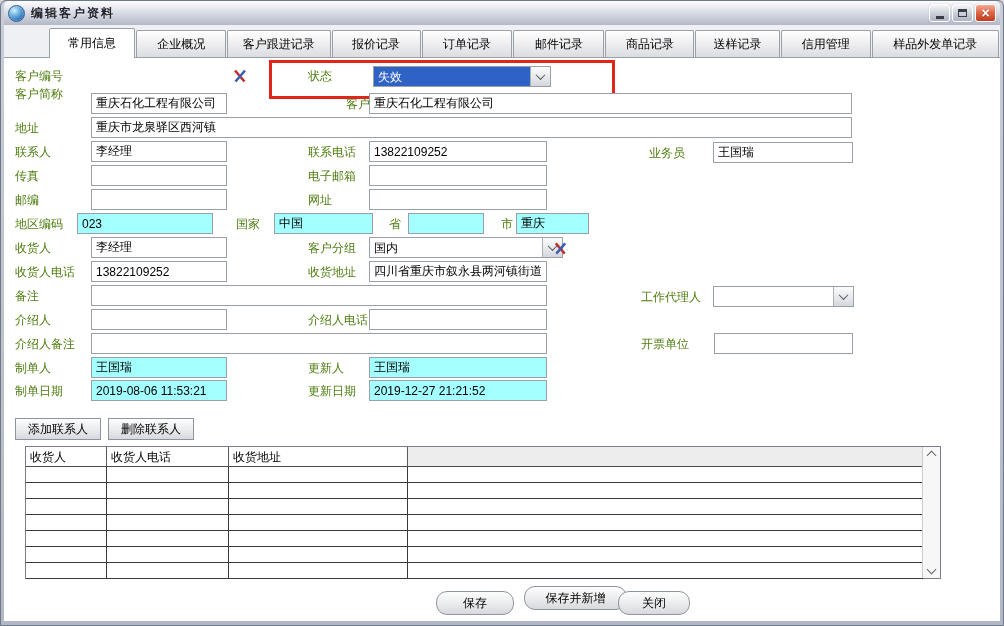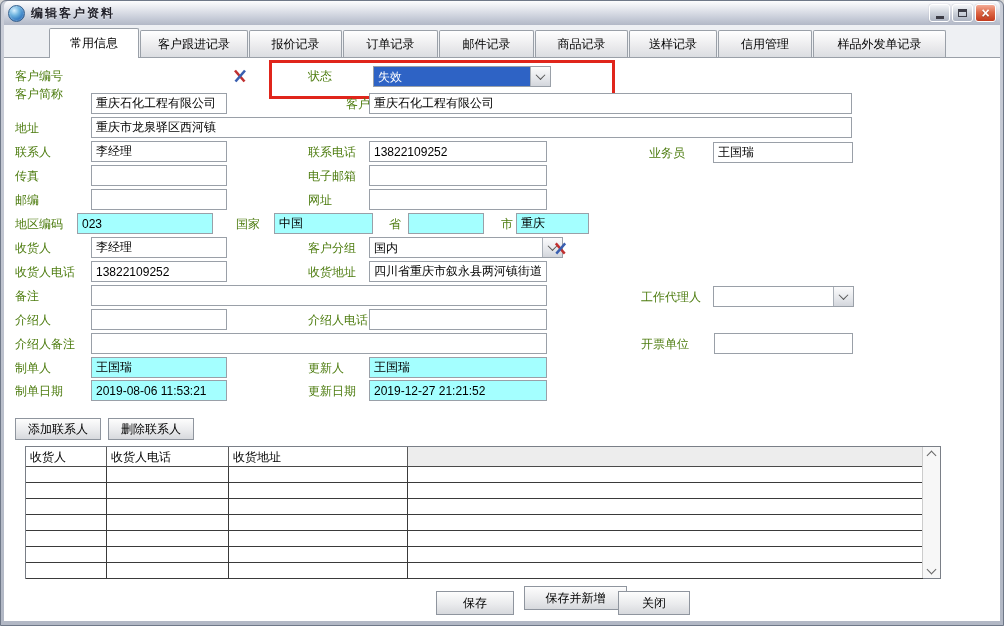--- a/index.html
+++ b/index.html
@@ -40,21 +40,21 @@
         background:linear-gradient(#fbfbfc,#e5e7eb 60%,#d3d6dc);display:flex;align-items:center;justify-content:center;}
   .chev-down{width:6px;height:6px;border-right:1.5px solid #555;border-bottom:1.5px solid #555;
              transform:rotate(45deg) translate(-1px,-1px);}
   .chev-up{width:6px;height:6px;border-left:1.5px solid #666;border-top:1.5px solid #666;transform:rotate(45deg);margin:5px 0 2px 0;}
   .chev-dn2{width:6px;height:6px;border-right:1.5px solid #666;border-bottom:1.5px solid #666;transform:rotate(45deg);margin:2px 0 5px 0;}
   .clear-x{position:absolute;width:20px;height:20px;display:flex;align-items:center;justify-content:center;cursor:default;}
   .annotation{position:absolute;border:3px solid #e0251b;pointer-events:none;}
   .btn{position:absolute;height:22px;box-sizing:border-box;border:1px solid #8f959e;
        background:linear-gradient(#fdfdfd,#eaebed 55%,#d7d9dd);display:flex;align-items:center;
        justify-content:center;white-space:nowrap;cursor:default;}
-  .btn.big{height:24px;}
+  .btn.big{height:24px;border-radius:11px;}
   .ctable{position:absolute;border:1px solid #7a7f87;background:#fff;box-sizing:border-box;}
   .thead{display:flex;height:20px;border-bottom:1px solid #4a4a4a;box-sizing:border-box;margin-right:17px;}
   .th{box-sizing:border-box;padding:2px 4px;border-right:1px solid #5a5a5a;white-space:nowrap;overflow:hidden;}
   .th.filler{flex:1;background:#ededed;border-right:none;}
   .c0{width:81px;} .c1{width:122px;} .c2{width:179px;}
   .tbody{margin-right:17px;}
   .trow{display:flex;height:16px;border-bottom:1px solid #3a3a3a;box-sizing:border-box;}
   .td{box-sizing:border-box;border-right:1px solid #3a3a3a;}
   .td.c3{flex:1;border-right:none;}
   .vscroll{position:absolute;right:0;top:0;bottom:0;width:17px;border-left:1px solid #cccccc;background:#f7f7f7;
@@ -75,20 +75,21 @@
           <span class="glyph-max"></span>
         </div>
       <div class="tbtn close">
           <span class="glyph-close">×</span>
         </div>
     </div>
   </div>
 
   <div class="tabstrip">
     <div class="tab active" style="width:90px">常用信息</div>
+    <div class="tab" style="width:94px">企业概况</div>
     <div class="tab" style="width:108px">客户跟进记录</div>
     <div class="tab" style="width:93px">报价记录</div>
     <div class="tab" style="width:95px">订单记录</div>
     <div class="tab" style="width:95px">邮件记录</div>
     <div class="tab" style="width:93px">商品记录</div>
     <div class="tab" style="width:88px">送样记录</div>
     <div class="tab" style="width:94px">信用管理</div>
     <div class="tab" style="width:133px">样品外发单记录</div>
   </div>
 

